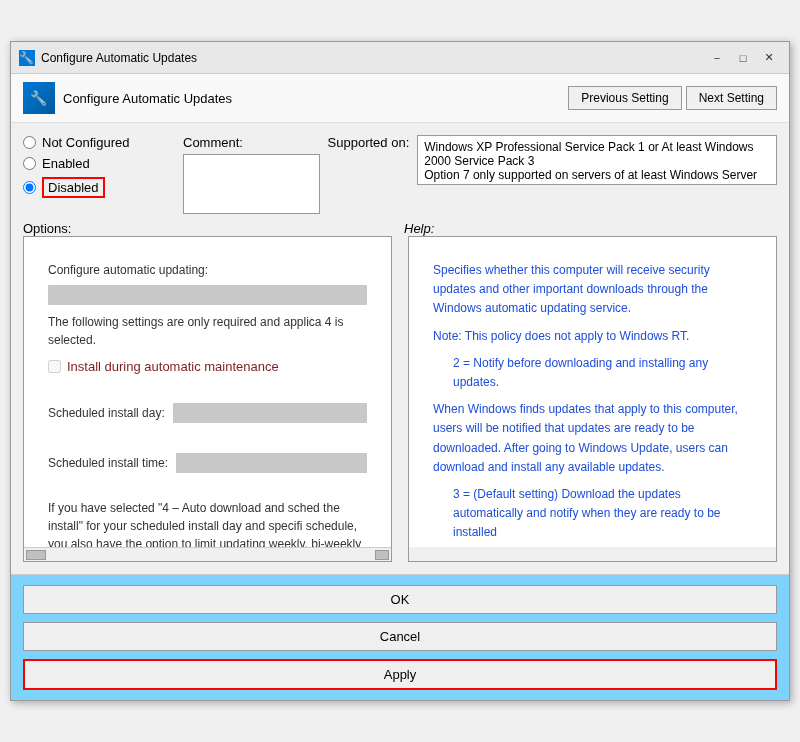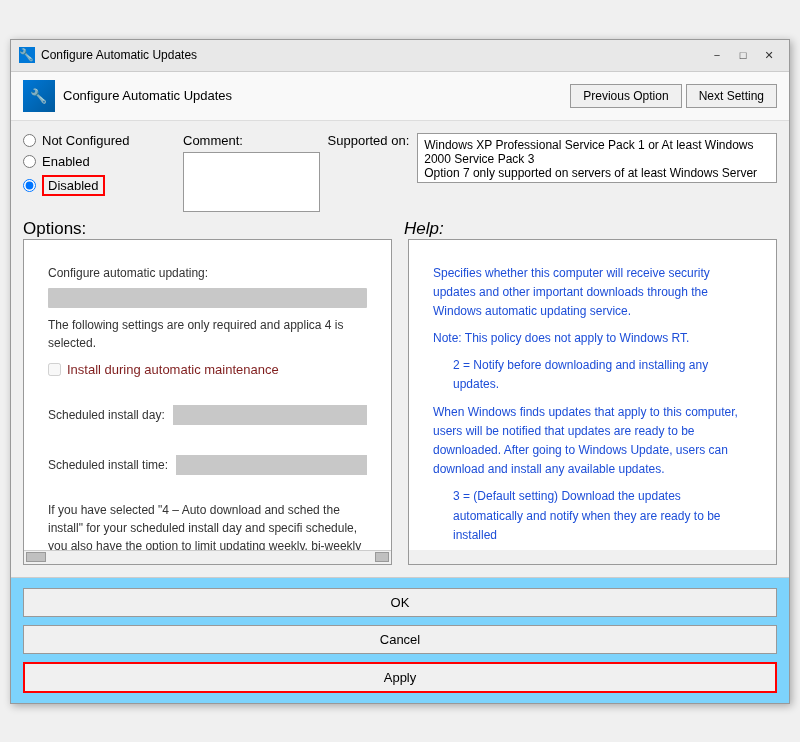--- a/index.html
+++ b/index.html
@@ -183,21 +183,21 @@
       overflow-y: auto;
       position: relative;
     }
 
     .options-help-row {
       display: flex;
       gap: 8px;
       margin-top: 4px;
     }
     .options-label, .help-label {
-      font-size: 17px;
+      font-size: 13px;
       font-weight: normal;
       margin-bottom: 4px;
     }
 
     .gray-bar {
       height: 20px;
       background: #c8c8c8;
       margin: 6px 0;
       border-radius: 1px;
     }
@@ -308,21 +308,21 @@
       <button class="title-bar-btn close">✕</button>
     </div>
   </div>
 
   <div class="header-bar">
     <div class="header-icon">
       <span style="font-size:14px;">🔧</span>
     </div>
     <span class="header-title">Configure Automatic Updates</span>
     <div class="header-nav-buttons">
-      <button class="nav-btn">Previous Option</button>
+      <button class="nav-btn">Previous Setting</button>
       <button class="nav-btn">Next Setting</button>
     </div>
   </div>
 
   <div class="content">
 
     <div class="form-top">
 
       <div class="left-side">
         <div class="radio-section">

